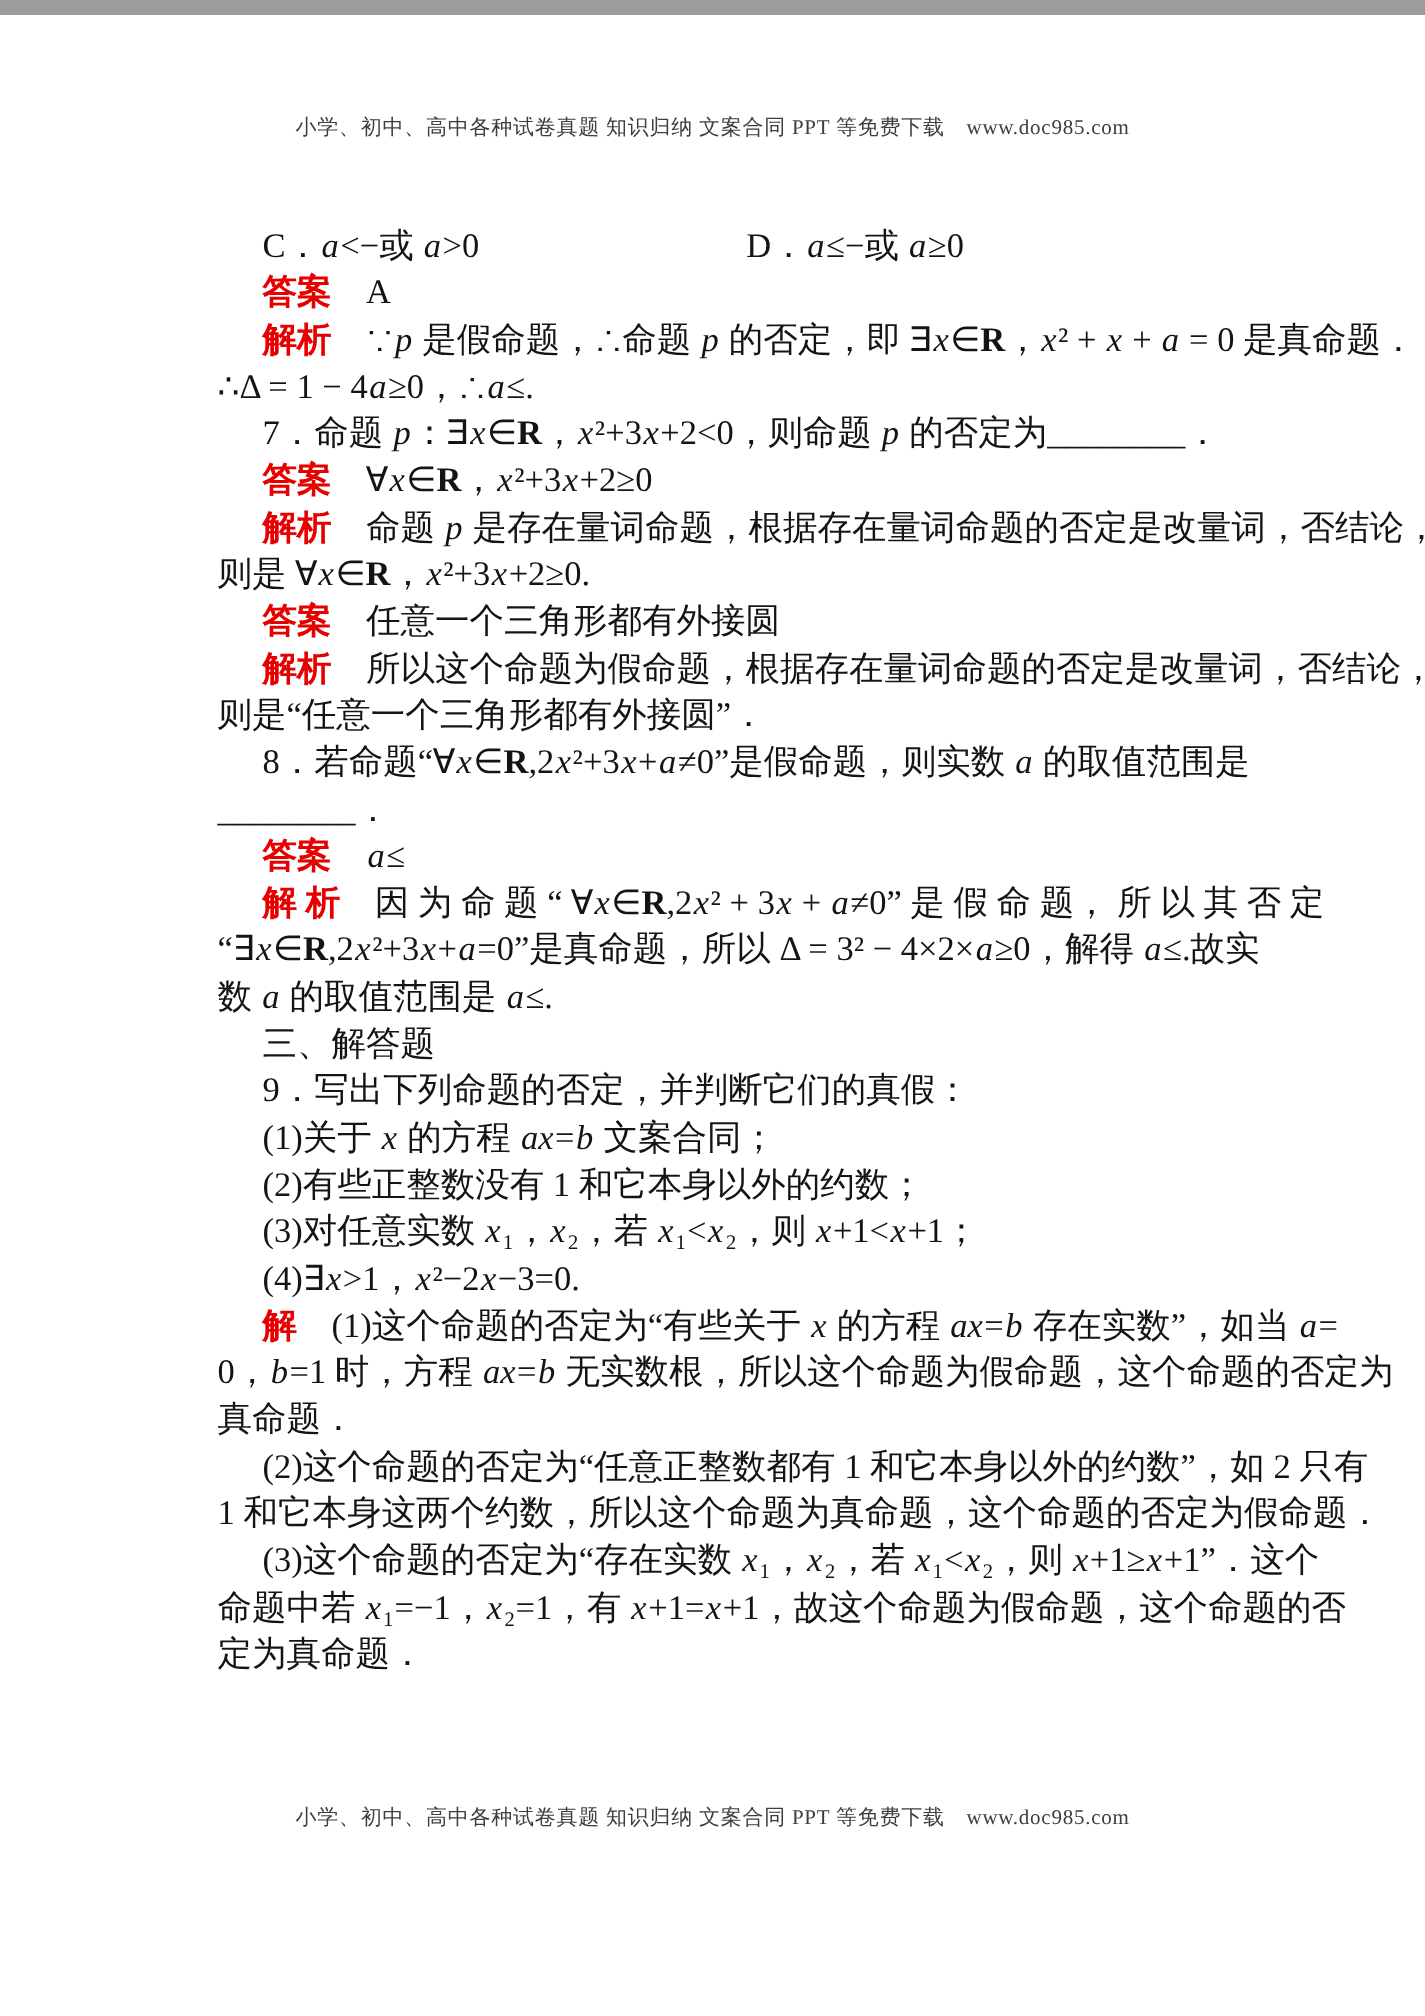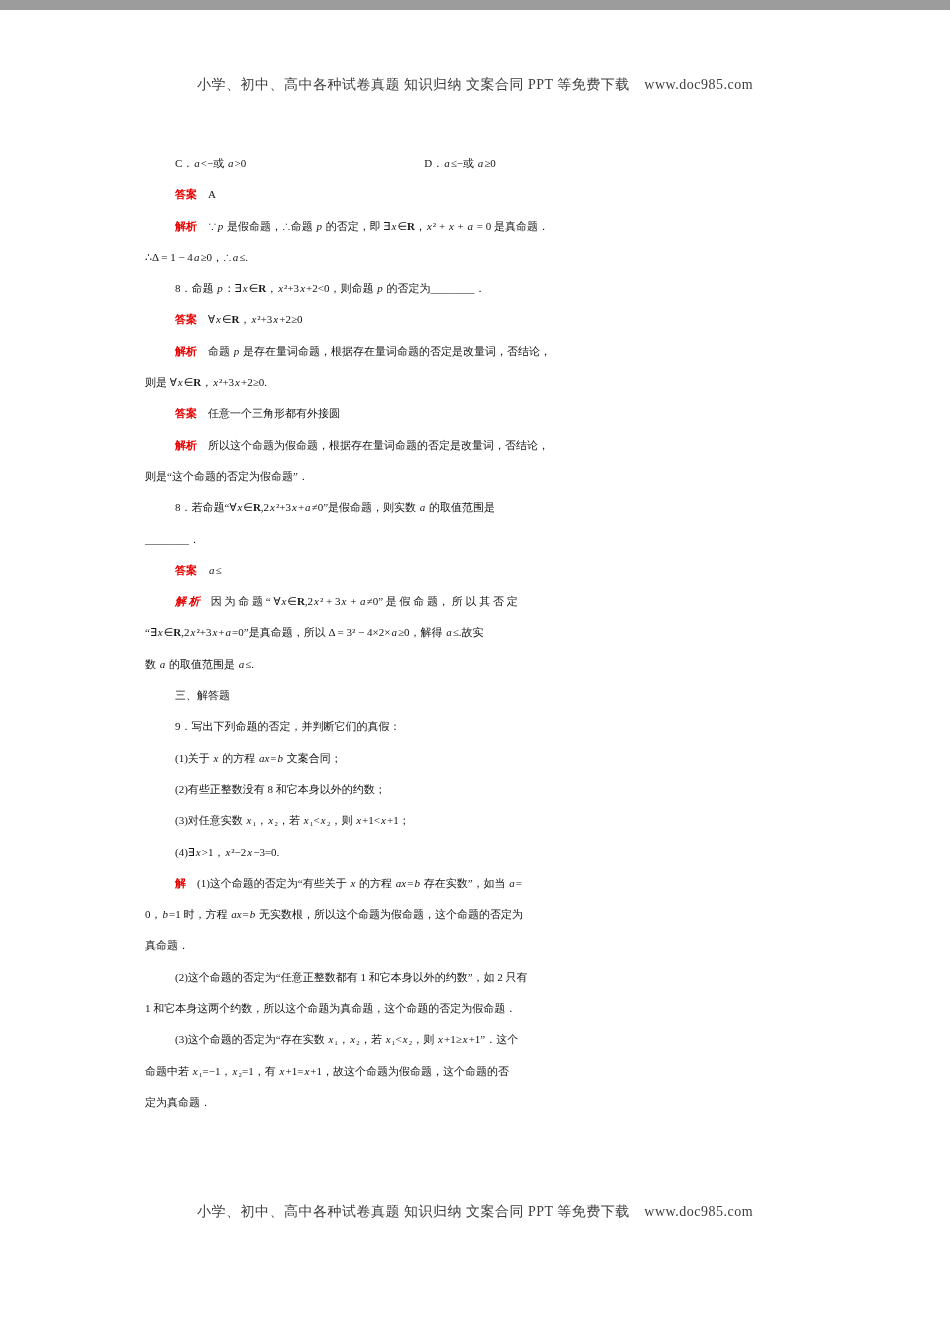--- a/index.html
+++ b/index.html
@@ -36,21 +36,21 @@
     font-size: 14px;
     color: #3d3d3d;
     letter-spacing: 0.5px;
     white-space: nowrap;
   }
   .doc-body {
     position: absolute;
     left: 145px;
     top: 138px;
     width: 670px;
-    font-size: 11px;
+    font-size: 23px;
     color: #141414;
   }
   .line {
     height: 31.3px;
     line-height: 31.3px;
     white-space: nowrap;
   }
   .line.indent {
     padding-left: 30px;
   }
@@ -74,37 +74,37 @@
 </head>
 <body>
 
 <div class="page">
   <div class="page-header">小学、初中、高中各种试卷真题 知识归纳 文案合同 PPT 等免费下载　www.doc985.com</div>
   <div class="doc-body">
       <div class="line indent"><span>C．</span><span class="s-m">a</span><span>&lt;−或 </span><span class="s-m">a</span><span>&gt;0</span><span class="s-gap"></span><span>D．</span><span class="s-m">a</span><span>≤−或 </span><span class="s-m">a</span><span>≥0</span></div>
       <div class="line indent"><span class="s-r" style="color: rgb(230, 0, 0);">答案</span><span>　A</span></div>
       <div class="line indent"><span class="s-r" style="color: rgb(230, 0, 0);">解析</span><span>　∵</span><span class="s-m">p</span><span> 是假命题，∴命题 </span><span class="s-m">p</span><span> 的否定，即 ∃</span><span class="s-m">x</span><span>∈</span><span class="s-b">R</span><span>，</span><span class="s-m">x</span><span>² + </span><span class="s-m">x</span><span> + </span><span class="s-m">a</span><span> = 0 是真命题．</span></div>
       <div class="line"><span>∴Δ = 1 − 4</span><span class="s-m">a</span><span>≥0，∴</span><span class="s-m">a</span><span>≤.</span></div>
-      <div class="line indent"><span>8．命题 </span><span class="s-m">p</span><span>：∃</span><span class="s-m">x</span><span>∈</span><span class="s-b">R</span><span>，</span><span class="s-m">x</span><span>²+3</span><span class="s-m">x</span><span>+2&lt;0，则命题 </span><span class="s-m">p</span><span> 的否定为________．</span></div>
+      <div class="line indent"><span>7．命题 </span><span class="s-m">p</span><span>：∃</span><span class="s-m">x</span><span>∈</span><span class="s-b">R</span><span>，</span><span class="s-m">x</span><span>²+3</span><span class="s-m">x</span><span>+2&lt;0，则命题 </span><span class="s-m">p</span><span> 的否定为________．</span></div>
       <div class="line indent"><span class="s-r" style="color: rgb(230, 0, 0);">答案</span><span>　∀</span><span class="s-m">x</span><span>∈</span><span class="s-b">R</span><span>，</span><span class="s-m">x</span><span>²+3</span><span class="s-m">x</span><span>+2≥0</span></div>
       <div class="line indent"><span class="s-r" style="color: rgb(230, 0, 0);">解析</span><span>　命题 </span><span class="s-m">p</span><span> 是存在量词命题，根据存在量词命题的否定是改量词，否结论，</span></div>
       <div class="line"><span>则是 ∀</span><span class="s-m">x</span><span>∈</span><span class="s-b">R</span><span>，</span><span class="s-m">x</span><span>²+3</span><span class="s-m">x</span><span>+2≥0.</span></div>
       <div class="line indent"><span class="s-r" style="color: rgb(230, 0, 0);">答案</span><span>　任意一个三角形都有外接圆</span></div>
       <div class="line indent"><span class="s-r" style="color: rgb(230, 0, 0);">解析</span><span>　所以这个命题为假命题，根据存在量词命题的否定是改量词，否结论，</span></div>
-      <div class="line"><span>则是“这个命题的否定为假命题”．</span></div>
+      <div class="line"><span>则是“任意一个三角形都有外接圆”．</span></div>
       <div class="line indent"><span>8．若命题“∀</span><span class="s-m">x</span><span>∈</span><span class="s-b">R</span><span>,2</span><span class="s-m">x</span><span>²+3</span><span class="s-m">x</span><span>+</span><span class="s-m">a</span><span>≠0”是假命题，则实数 </span><span class="s-m">a</span><span> 的取值范围是</span></div>
       <div class="line"><span>________．</span></div>
       <div class="line indent"><span class="s-r" style="color: rgb(230, 0, 0);">答案</span><span>　</span><span class="s-m">a</span><span>≤</span></div>
-      <div class="line indent"><span class="s-r" style="color: rgb(230, 0, 0); font-style: italic;">解 析</span><span>　因 为 命 题 “ ∀</span><span class="s-m">x</span><span>∈</span><span class="s-b">R</span><span>,2</span><span class="s-m">x</span><span>² + 3</span><span class="s-m">x</span><span> + </span><span class="s-m">a</span><span>≠0” 是 假 命 题， 所 以 其 否 定</span></div>
+      <div class="line indent"><span class="s-r" style="color: rgb(230, 0, 0);">解 析</span><span>　因 为 命 题 “ ∀</span><span class="s-m">x</span><span>∈</span><span class="s-b">R</span><span>,2</span><span class="s-m">x</span><span>² + 3</span><span class="s-m">x</span><span> + </span><span class="s-m">a</span><span>≠0” 是 假 命 题， 所 以 其 否 定</span></div>
       <div class="line"><span>“∃</span><span class="s-m">x</span><span>∈</span><span class="s-b">R</span><span>,2</span><span class="s-m">x</span><span>²+3</span><span class="s-m">x</span><span>+</span><span class="s-m">a</span><span>=0”是真命题，所以 Δ = 3² − 4×2×</span><span class="s-m">a</span><span>≥0，解得 </span><span class="s-m">a</span><span>≤.故实</span></div>
       <div class="line"><span>数 </span><span class="s-m">a</span><span> 的取值范围是 </span><span class="s-m">a</span><span>≤.</span></div>
       <div class="line indent"><span>三、解答题</span></div>
       <div class="line indent"><span>9．写出下列命题的否定，并判断它们的真假：</span></div>
       <div class="line indent"><span>(1)关于 </span><span class="s-m">x</span><span> 的方程 </span><span class="s-m">ax</span><span>=</span><span class="s-m">b</span><span> 文案合同；</span></div>
-      <div class="line indent"><span>(2)有些正整数没有 8 和它本身以外的约数；</span></div>
+      <div class="line indent"><span>(2)有些正整数没有 1 和它本身以外的约数；</span></div>
       <div class="line indent"><span>(3)对任意实数 </span><span class="s-m">x</span><span>₁，</span><span class="s-m">x</span><span>₂，若 </span><span class="s-m">x</span><span>₁&lt;</span><span class="s-m">x</span><span>₂，则 </span><span class="s-m">x</span><span>+1&lt;</span><span class="s-m">x</span><span>+1；</span></div>
       <div class="line indent"><span>(4)∃</span><span class="s-m">x</span><span>&gt;1，</span><span class="s-m">x</span><span>²−2</span><span class="s-m">x</span><span>−3=0.</span></div>
       <div class="line indent"><span class="s-r" style="color: rgb(230, 0, 0);">解</span><span>　(1)这个命题的否定为“有些关于 </span><span class="s-m">x</span><span> 的方程 </span><span class="s-m">ax</span><span>=</span><span class="s-m">b</span><span> 存在实数”，如当 </span><span class="s-m">a</span><span>=</span></div>
       <div class="line"><span>0，</span><span class="s-m">b</span><span>=1 时，方程 </span><span class="s-m">ax</span><span>=</span><span class="s-m">b</span><span> 无实数根，所以这个命题为假命题，这个命题的否定为</span></div>
       <div class="line"><span>真命题．</span></div>
       <div class="line indent"><span>(2)这个命题的否定为“任意正整数都有 1 和它本身以外的约数”，如 2 只有</span></div>
       <div class="line"><span>1 和它本身这两个约数，所以这个命题为真命题，这个命题的否定为假命题．</span></div>
       <div class="line indent"><span>(3)这个命题的否定为“存在实数 </span><span class="s-m">x</span><span>₁，</span><span class="s-m">x</span><span>₂，若 </span><span class="s-m">x</span><span>₁&lt;</span><span class="s-m">x</span><span>₂，则 </span><span class="s-m">x</span><span>+1≥</span><span class="s-m">x</span><span>+1”．这个</span></div>
       <div class="line"><span>命题中若 </span><span class="s-m">x</span><span>₁=−1，</span><span class="s-m">x</span><span>₂=1，有 </span><span class="s-m">x</span><span>+1=</span><span class="s-m">x</span><span>+1，故这个命题为假命题，这个命题的否</span></div>
       <div class="line"><span>定为真命题．</span></div>

